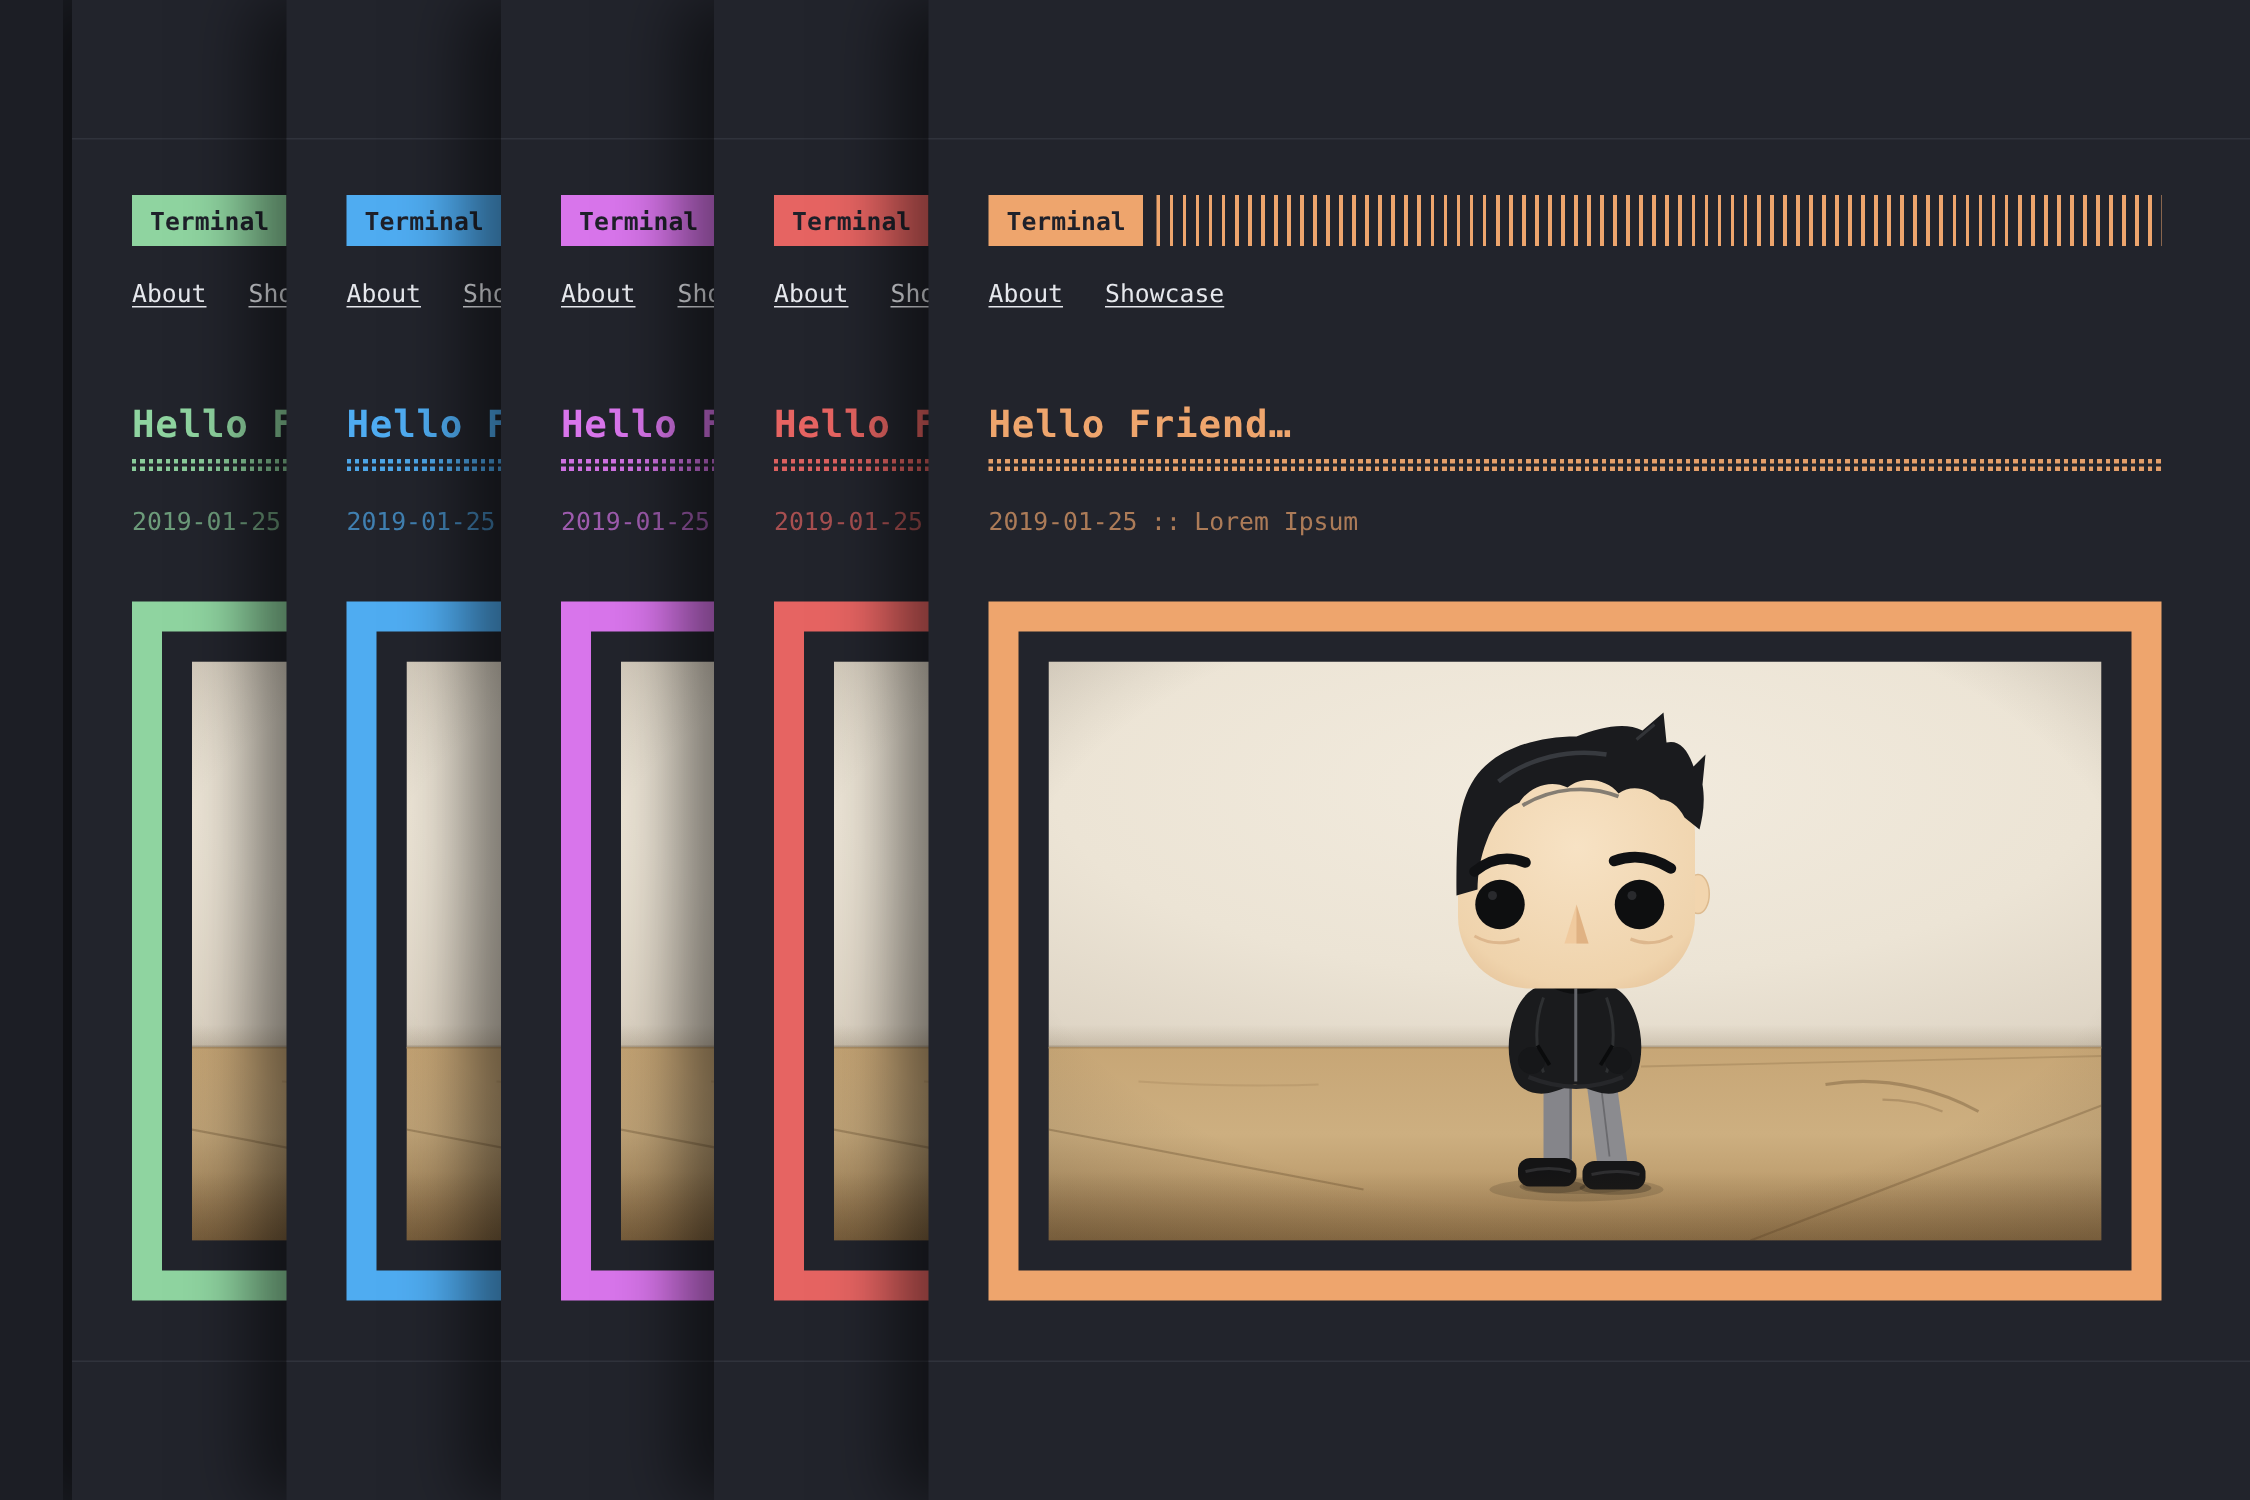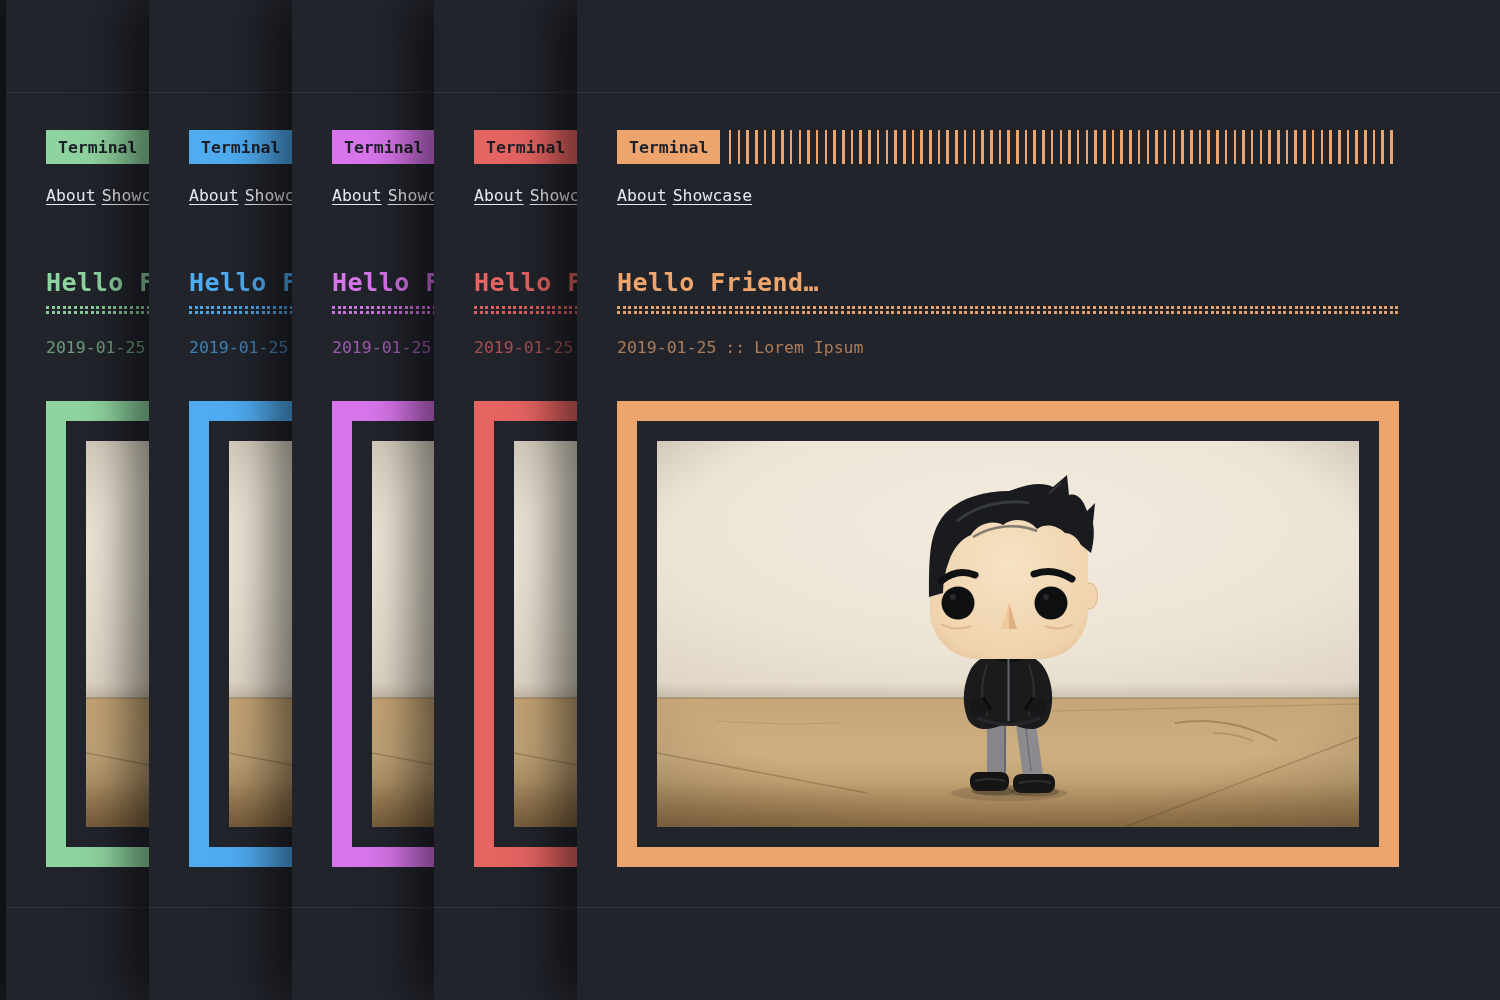--- a/index.html
+++ b/index.html
@@ -1,40 +1,40 @@
 <!DOCTYPE html>
 <html style="--page-background: #1C1E25; --card-background: #22242C; --nav-text: #E6E8ED; --seam-line: #30333C;"><head>
 <meta charset="utf-8">
 <style>
   html,body{margin:0;padding:0;}
   body{
     width:1500px;height:1000px;overflow:hidden;position:relative;
     background:var(--page-background,#1C1E25);
     font-family:"DejaVu Sans Mono","Liberation Mono",monospace;
   }
-  .stage{position:absolute;inset:0;overflow:hidden;}
+  .stage{position:absolute;inset:0;overflow:hidden;margin-left:42px;}
   .card{
     position:absolute;top:0;width:1600px;height:1000px;
     background:var(--card-background,#22242C);
     box-shadow:-24px 0 40px rgba(0,0,0,.5);
     --accent:#EEA56D;
   }
   .seam{position:absolute;left:0;right:0;height:1px;background:var(--seam-line,#30333C);}
   .seam-top{top:92px;}
   .seam-bottom{top:907px;}
   .logo-row{position:absolute;top:130px;left:40px;width:782px;height:34px;display:flex;gap:9px;}
   .logo-badge{
     background:var(--accent);color:#1F212A;font-weight:bold;font-size:16.5px;
     display:flex;align-items:center;padding:0 12px;text-decoration:none;cursor:pointer;flex:0 0 auto;
   }
   .logo-bars{
     flex:1;height:34px;
     background:repeating-linear-gradient(90deg,var(--accent) 0 2.5px,transparent 2.5px 8.7px);
   }
-  .site-nav{position:absolute;top:186px;left:40px;display:flex;gap:6px;font-size:16.5px;line-height:1.25;}
+  .site-nav{position:absolute;top:186px;left:40px;display:flex;gap:28px;font-size:16.5px;line-height:1.25;}
   .nav-link{
     color:var(--nav-text,#E6E8ED);text-decoration:underline;text-underline-offset:3px;cursor:pointer;
   }
   .post-title{
     position:absolute;top:268px;left:40px;margin:0;
     font-size:25px;font-weight:bold;letter-spacing:.5px;color:var(--accent);line-height:1.2;
   }
   .post-divider{position:absolute;top:306px;left:40px;width:782px;}
   .post-divider i{
     display:block;height:3px;margin-bottom:2px;

